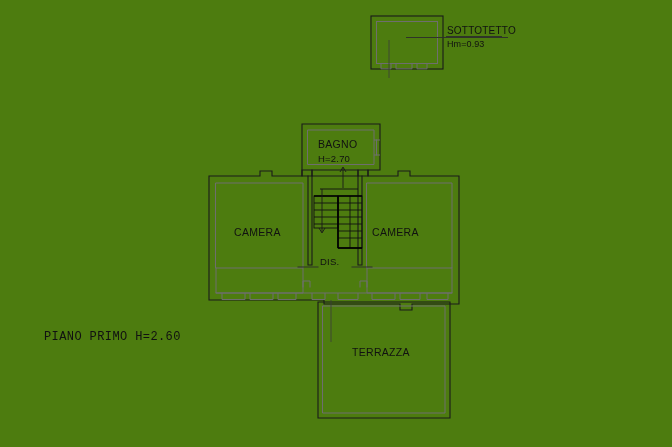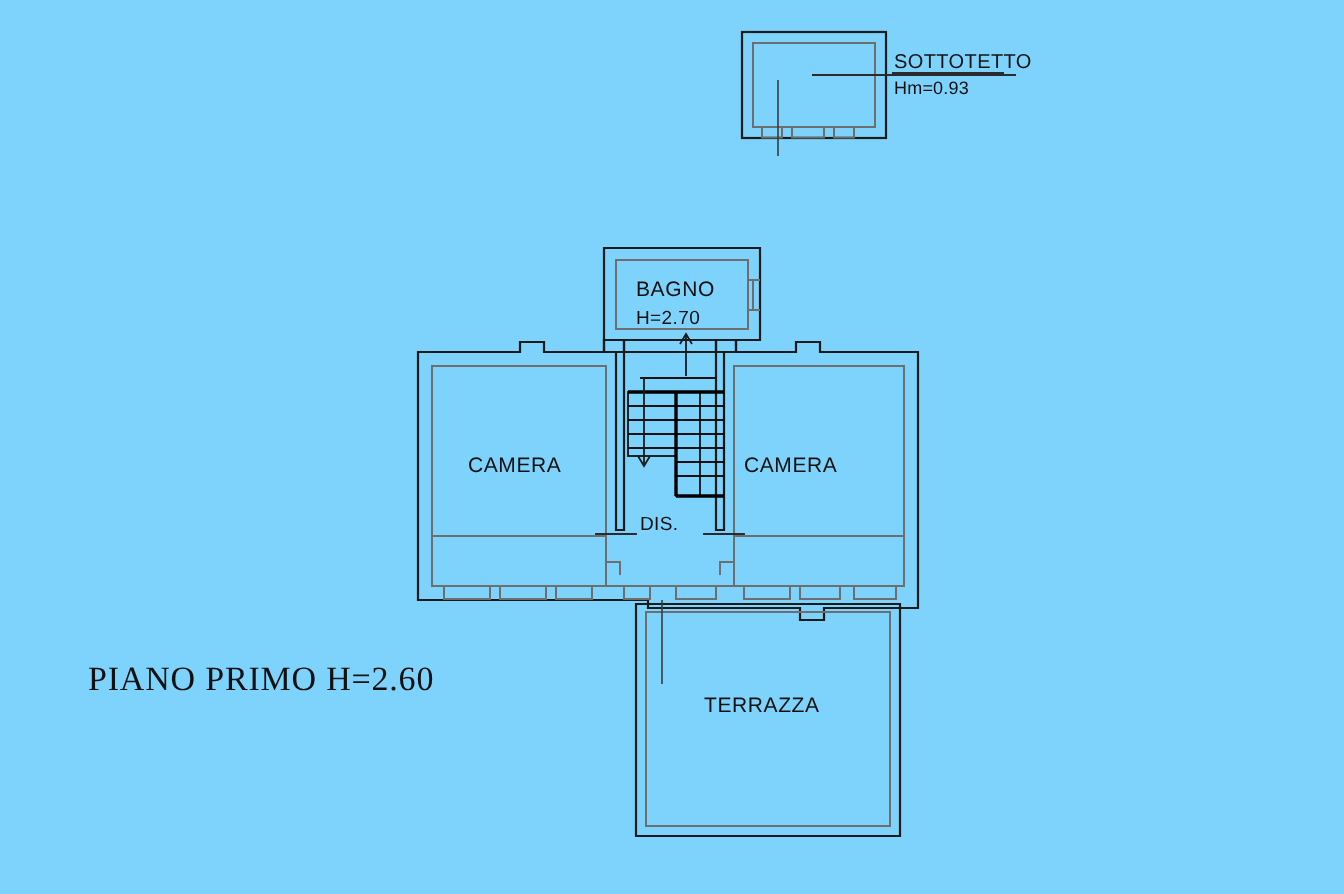--- a/index.html
+++ b/index.html
@@ -10,21 +10,21 @@
   body {
     width: 672px;
     height: 447px;
     overflow: hidden;
     font-family: "Liberation Sans", sans-serif;
   }
   #plan-root {
     position: relative;
     width: 672px;
     height: 447px;
-    background: #7dd3fc;
+    background: #4d7c0f;
   }
   svg#floorplan {
     position: absolute;
     top: 0;
     left: 0;
     display: block;
   }
   .wall {
     fill: none;
     stroke: #1a1a1a;
@@ -91,22 +91,22 @@
   .tag-sub {
     font-family: "Liberation Sans", sans-serif;
     font-size: 9px;
     fill: #111111;
     letter-spacing: 0.1px;
   }
   .title-text {
     position: absolute;
     left: 44px;
     top: 330px;
-    font-family: Liberation Serif, serif;
-    font-size: 17px;
+    font-family: Liberation Mono, monospace;
+    font-size: 12px;
     color: #111111;
     letter-spacing: 0.4px;
     white-space: nowrap;
   }
 </style>
 </head>
 <body>
 
 <div id="plan-root">
 

